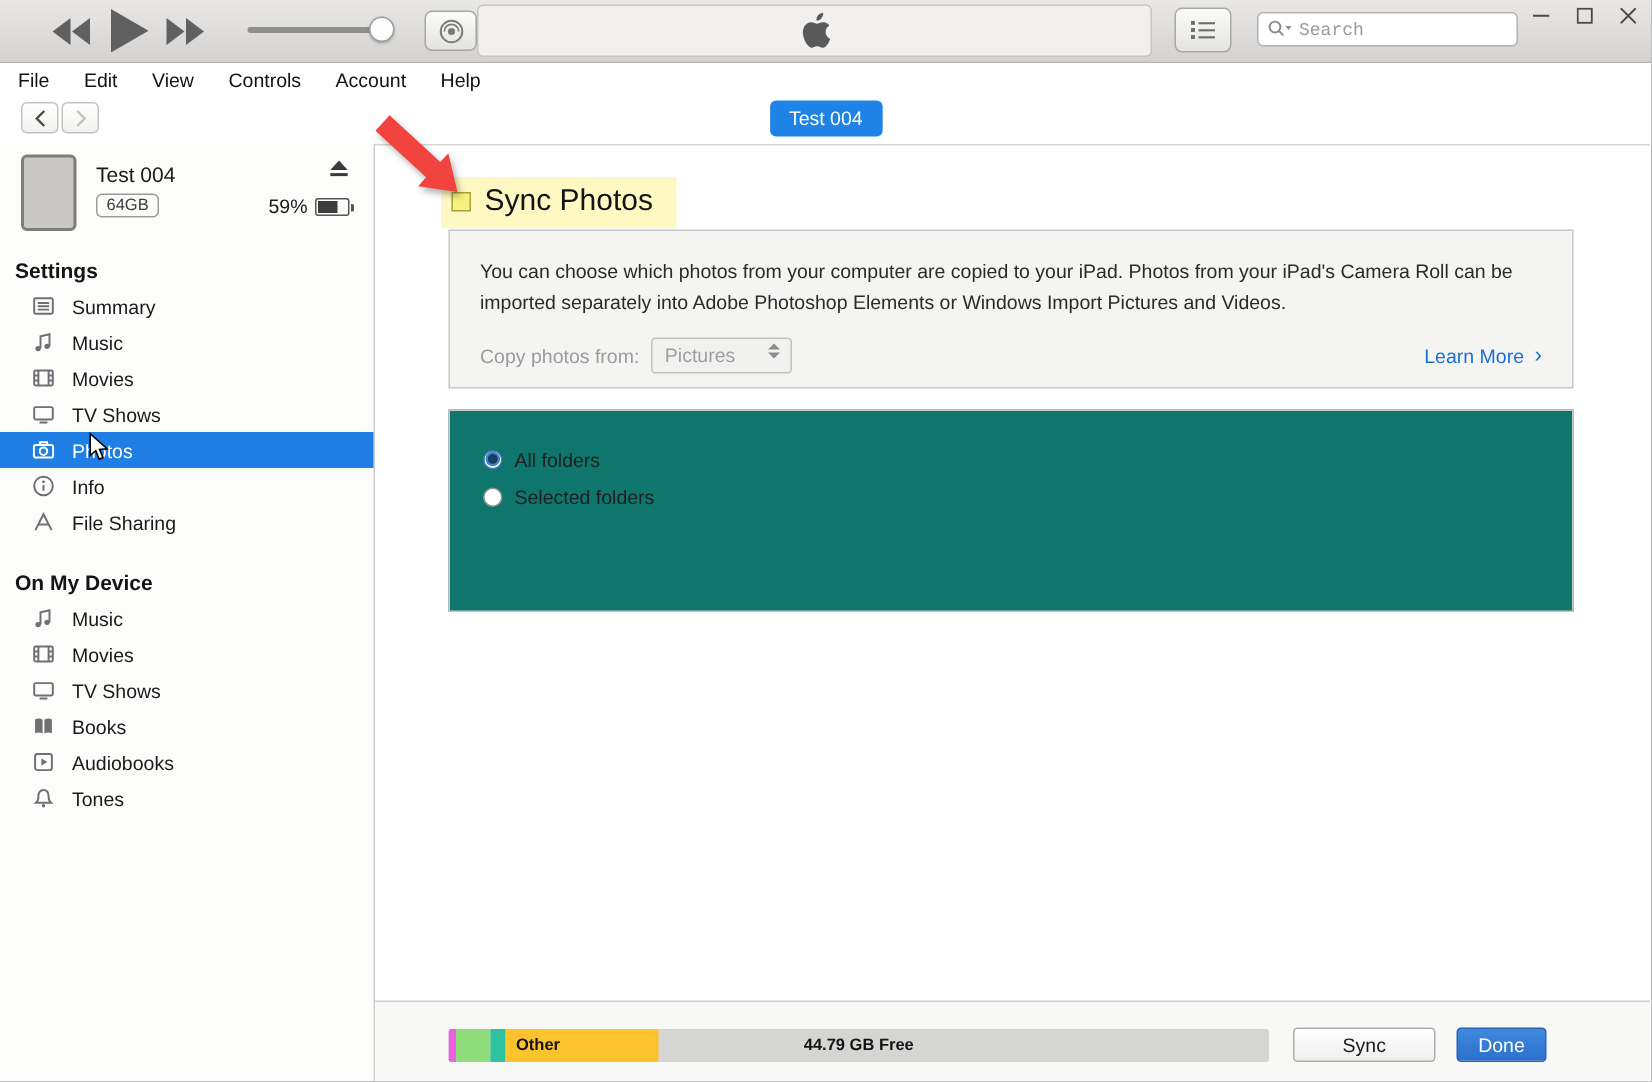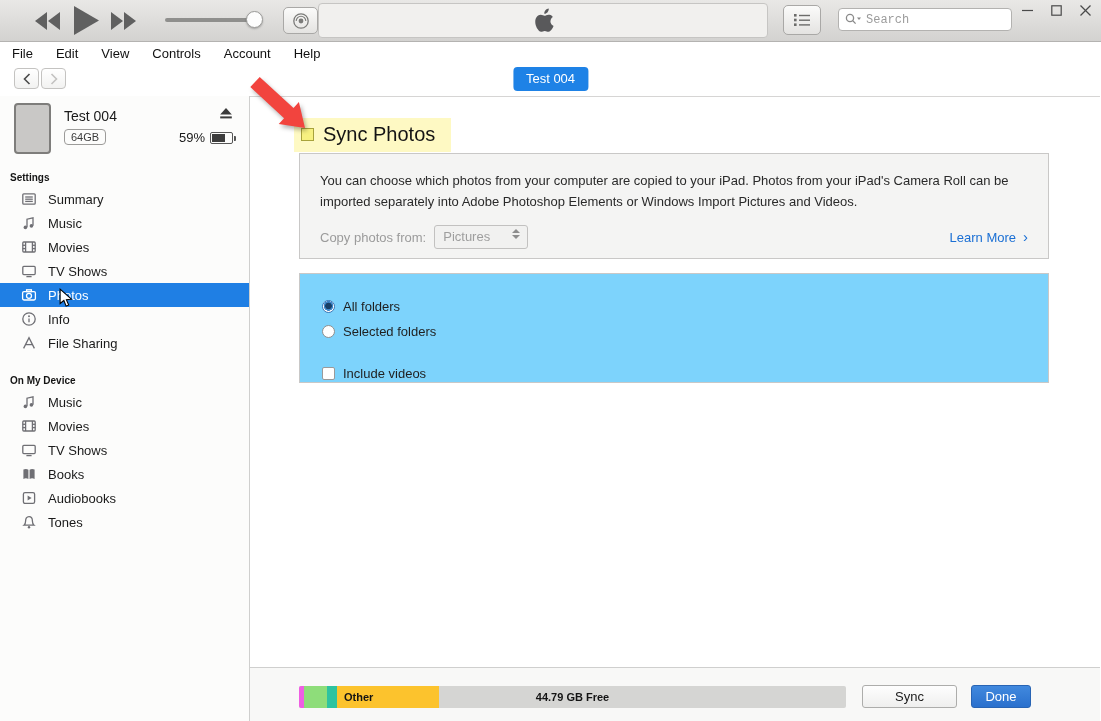--- a/index.html
+++ b/index.html
@@ -51,21 +51,21 @@
   .devname{ position:absolute; left:64px; top:12px; font-size:14px; color:#1a1a1a; }
   .capbadge{ position:absolute; left:64px; top:33px; font-size:11px; color:#3c3c3c; border:1px solid #9c9b99;
              border-radius:4px; padding:1px 6px; }
   .eject{ position:absolute; right:16px; top:10px; cursor:pointer; }
   .battwrap{ position:absolute; right:16px; top:34px; display:flex; align-items:center; gap:5px; }
   .battpct{ font-size:13px; color:#1a1a1a; }
   .batt{ position:relative; width:23px; height:12px; border:1px solid #555; border-radius:2px; }
   .batt::after{ content:""; position:absolute; right:-4px; top:3px; width:2px; height:5px; background:#555; border-radius:0 1px 1px 0;}
   .batt-fill{ position:absolute; left:1px; top:1px; bottom:1px; width:60%; background:#3d3d3d; }
 
-  .seclabel{ margin:14px 0 4px 10px; font-size:10px; font-weight:bold; color:#141414; }
+  .seclabel{ margin:14px 0 4px 10px; font-size:14px; font-weight:bold; color:#141414; }
   .srow{ display:flex; align-items:center; height:24px; padding-left:20px; gap:11px; font-size:13px;
          color:#1a1a1a; cursor:pointer; }
   .srow .ic{ width:17px; height:17px; display:flex; align-items:center; justify-content:center; flex:none; }
   .srow.sel{ background:#1f7fe4; color:#fff; }
   .gicon{ stroke:#6f6f74; fill:none; stroke-width:1.3; }
   .sel .gicon{ stroke:#fff; }
   .gfill{ fill:#6f6f74; stroke:none; }
 
   
   .titlewrap{ position:absolute; left:44px; top:21px; }
@@ -82,21 +82,21 @@
              background:#f1f1f0; border:1px solid #c2c1c0; border-radius:3px; font-size:13px; color:#9e9e9e; cursor:default;
              font-family:"Liberation Sans", sans-serif;}
   .updown{ display:flex; flex-direction:column; gap:2px; }
   .updown i{ display:block; width:0; height:0; border-left:4px solid transparent; border-right:4px solid transparent; }
   .updown .u{ border-bottom:4px solid #8d8d8d; }
   .updown .d{ border-top:4px solid #8d8d8d; }
   .learnmore{ margin-left:auto; display:flex; align-items:center; gap:7px; color:#1a6fd4; font-size:13px;
               cursor:pointer; text-decoration:none; }
   .learnmore .chev{ font-size:15px; line-height:1; transform:translateY(-1px); }
 
-  .optbox{ position:absolute; left:49px; top:176px; width:750px; height:110px; background:#7dd3fc;
+  .optbox{ position:absolute; left:49px; top:176px; width:750px; height:135px; background:#0f766e;
            border:1px solid #c9c8c7; padding:20px 3px 0 22px; }
   .optrow{ display:flex; align-items:center; gap:8px; font-size:13px; color:#1f1f1f; height:25px; cursor:pointer; }
   .radio{ width:13px; height:13px; border-radius:50%; border:1px solid #8f8f8f; background:#fff; position:relative; flex:none;}
   .radio.on{ border-color:#4076b5; background:radial-gradient(circle at 50% 45%, #173f66 0 3px, #3e86c8 3.6px 4.6px, #fff 5px); }
   .chk{ width:13px; height:13px; border:1px solid #9a9a9a; background:#fff; border-radius:2px; flex:none; }
   .optrow.videos{ margin-top:17px; }
 
   
   .footerbar{ position:absolute; left:0; bottom:0; width:850px; height:54px; background:#f8f8f7;
               border-top:1px solid #cfcfce; }
@@ -414,24 +414,20 @@
 
       <div class="optbox">
         <label class="optrow">
           <span class="radio on"></span>
           <span>All folders</span>
         </label>
         <label class="optrow">
           <span class="radio"></span>
           <span>Selected folders</span>
         </label>
-        <label class="optrow videos">
-          <span class="chk"></span>
-          <span>Include videos</span>
-        </label>
       </div>
 
       <div class="footerbar">
         <div class="capbar">
           <span class="seg" style="left:0; width:5px; background:#ef5fe3;"></span>
           <span class="seg" style="left:5px; width:23px; background:#8edd7a;"></span>
           <span class="seg" style="left:28px; width:10px; background:#2ec3a0;"></span>
           <span class="seg" style="left:38px; width:102px; background:#fcc32d;"></span>
           <span class="lbl-other">Other</span>
           <span class="lbl-free">44.79 GB Free</span>

